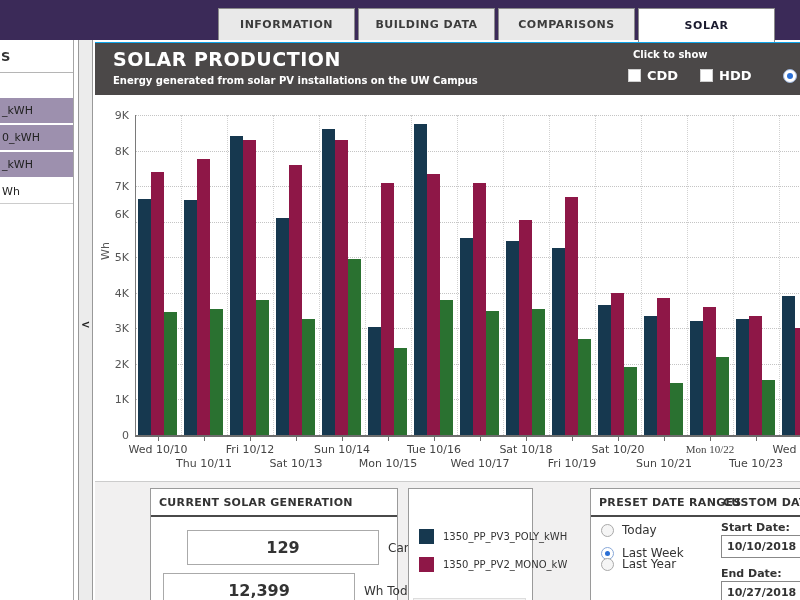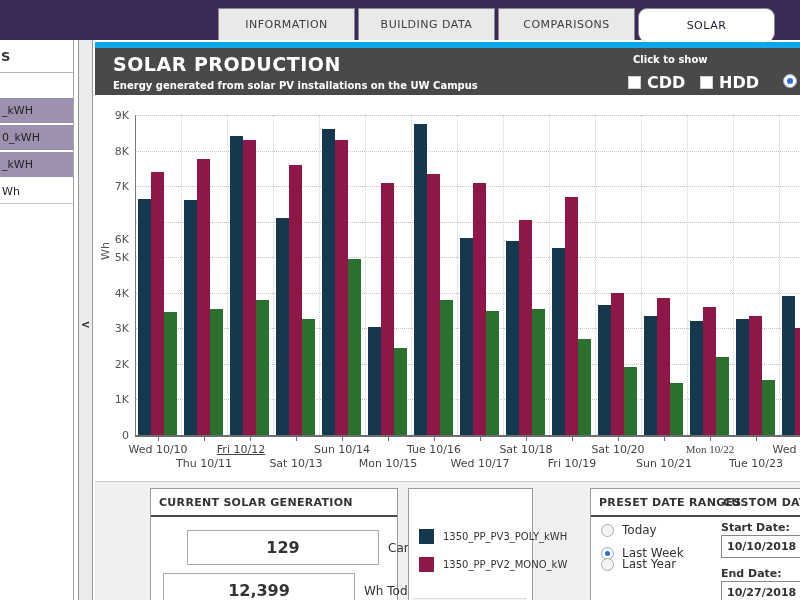--- a/index.html
+++ b/index.html
@@ -3,50 +3,50 @@
 <meta charset="utf-8">
 <style>
   * { margin:0; padding:0; box-sizing:border-box; }
   html,body { width:800px; height:600px; overflow:hidden; background:#fff;
               font-family:"DejaVu Sans","Liberation Sans",sans-serif; }
 
   
   .topbar { position:absolute; left:0; top:0; width:800px; height:40px; background:#3b2a58; z-index:5; }
   .tab { position:absolute; top:8px; height:32px; width:137px; background:#e9e9e9;
          border:1px solid #8a8a8a; border-bottom:none; color:#3c3c3c;
-         font-size:11px; font-weight:normal; letter-spacing:.5px;
+         font-size:11px; font-weight:bold; letter-spacing:.5px;
          display:flex; align-items:center; justify-content:center; cursor:pointer; }
-  .tab.active { background:#fff; color:#1a1a2e; height:34px; z-index:6;border-radius:9px; }
+  .tab.active { background:#fff; color:#1a1a2e; height:34px; z-index:6; }
 
   
   .sidebar { position:absolute; left:0; top:40px; width:74px; height:560px;
              background:#fff; border-right:1px solid #a5a5a5; z-index:3; }
   .sidebar-heading { height:33px; padding:9px 0 0 1px; font-size:13px; font-weight:bold;
                      color:#333; border-bottom:1px solid #b5b5b5; }
   .side-items { margin-top:25px; }
   .side-item { height:25px; line-height:25px; font-size:11px; color:#222;
                padding-left:2px; margin-bottom:2px; cursor:pointer; white-space:nowrap; }
   .side-item.selected { background:#9d90ae; }
   .side-item.plain { border-bottom:1px solid #ccc; }
 
   .divider { position:absolute; left:78px; top:40px; width:15px; height:560px;
              background:#ececec; border-left:1px solid #999; border-right:1px solid #999; z-index:3; }
   .collapse-btn { position:absolute; left:0; top:278px; width:13px; text-align:center;
                   font-size:11px; font-weight:bold; color:#222; cursor:pointer; }
 
   
   .main { position:absolute; left:95px; top:42px; width:705px; height:558px; background:#fff; overflow:hidden; }
   .main-header { position:absolute; left:0; top:0; width:705px; height:53px;
-                 background:#4b4848; border-top:6px solid #0ea5e9; color:#fff; }
+                 background:#4b4848; border-top:1px solid #0ea5e9; color:#fff; }
   .mh-title { position:absolute; left:18px; top:5px; font-size:19px; font-weight:bold; letter-spacing:.5px; }
   .mh-sub { position:absolute; left:18px; top:32px; font-size:10px; font-weight:600; }
   .mh-clicktoshow { position:absolute; left:538px; top:6px; font-size:10px; font-weight:600; }
   .chk-row { position:absolute; top:25px; display:flex; align-items:center; gap:6px; cursor:pointer; }
   .chk-box { width:13px; height:13px; background:#fff; border:1px solid #cfcfcf; }
-  .chk-label { font-size:16px; font-weight:600; color:#fff; }
+  .chk-label { font-size:13px; font-weight:600; color:#fff; }
   .hdr-radio { position:absolute; left:688px; top:26px; width:14px; height:14px; border-radius:50%;
                background:#fff; border:1px solid #9ab2d8; cursor:pointer; }
   .hdr-radio .dot { position:absolute; left:3px; top:3px; width:6px; height:6px;
                     border-radius:50%; background:#2a6fd6; }
 
   
   .chart-zone { position:absolute; left:0; top:53px; width:705px; height:386px; background:#fff; overflow:hidden; }
   .plot { position:absolute; left:40px; top:20px; width:665px; height:320px; overflow:hidden; }
   .plot-inner { position:absolute; left:0; top:0; width:690px; height:320px; }
   .hgrid { position:absolute; left:0; width:690px; height:0; border-top:1px dotted #c4c4c4; }
@@ -143,21 +143,21 @@
 
   <div class="chart-zone">
     <div class="ylab-unit">Wh</div>
     <div id="ylabels">
         <div class="ylab" style="left: 0px; top: 334px;">0</div>
         <div class="ylab" style="left: 0px; top: 298.444px;">1K</div>
         <div class="ylab" style="left: 0px; top: 262.889px;">2K</div>
         <div class="ylab" style="left: 0px; top: 227.333px;">3K</div>
         <div class="ylab" style="left: 0px; top: 191.778px;">4K</div>
         <div class="ylab" style="left: 0px; top: 156.222px;">5K</div>
-        <div class="ylab" style="left: 0px; top: 138px;">6K</div>
+        <div class="ylab" style="left: 0px; top: 113px;">6K</div>
         <div class="ylab" style="left: 0px; top: 85.1111px;">7K</div>
         <div class="ylab" style="left: 0px; top: 49.5556px;">8K</div>
         <div class="ylab" style="left: 0px; top: 14px;">9K</div>
       </div>
     <div class="plot">
       <div class="plot-inner" id="plot-inner">
           <div class="hgrid" style="top: 284.444px;"></div>
           <div class="hgrid" style="top: 248.889px;"></div>
           <div class="hgrid" style="top: 213.333px;"></div>
           <div class="hgrid" style="top: 177.778px;"></div>
@@ -287,21 +287,21 @@
         </div>
     </div>
     <div class="yaxis-line"></div>
     <div class="xaxis-line"></div>
     <div id="xaxis">
         <div class="xtick" style="left: 63px;"></div>
         <div class="xlab" style="left: 63px; top: 348px;">Wed 10/10</div>
         <div class="xtick" style="left: 109px;"></div>
         <div class="xlab" style="left: 109px; top: 362px;">Thu 10/11</div>
         <div class="xtick" style="left: 155px;"></div>
-        <div class="xlab" style="left: 146px; top: 348px; text-decoration: underline;">Fri 10/12</div>
+        <div class="xlab" style="left: 155px; top: 348px;">Fri 10/12</div>
         <div class="xtick" style="left: 201px;"></div>
         <div class="xlab" style="left: 201px; top: 362px;">Sat 10/13</div>
         <div class="xtick" style="left: 247px;"></div>
         <div class="xlab" style="left: 247px; top: 348px;">Sun 10/14</div>
         <div class="xtick" style="left: 293px;"></div>
         <div class="xlab" style="left: 293px; top: 362px;">Mon 10/15</div>
         <div class="xtick" style="left: 339px;"></div>
         <div class="xlab" style="left: 339px; top: 348px;">Tue 10/16</div>
         <div class="xtick" style="left: 385px;"></div>
         <div class="xlab" style="left: 385px; top: 362px;">Wed 10/17</div>

